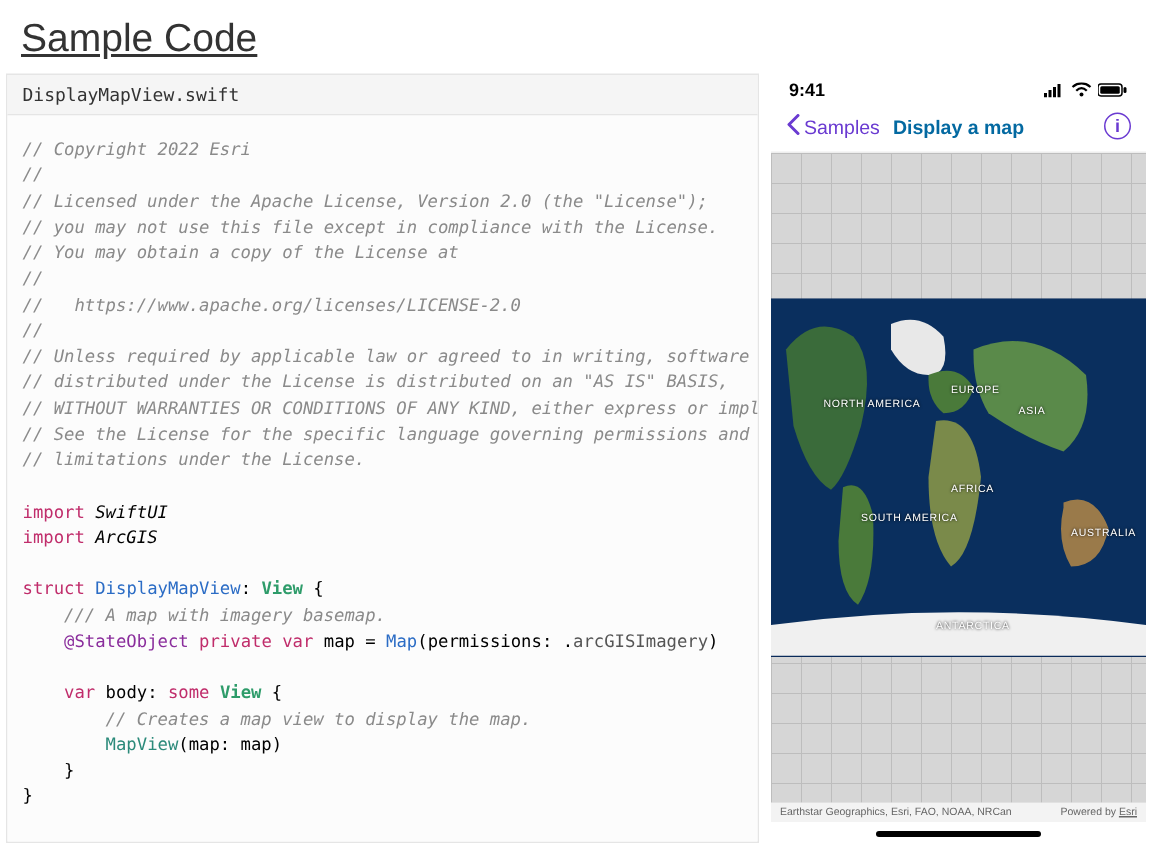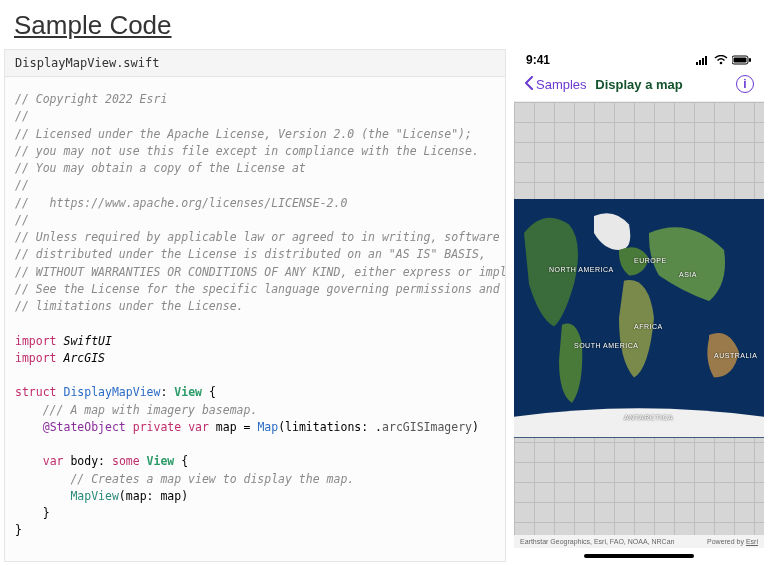--- a/index.html
+++ b/index.html
@@ -90,21 +90,21 @@
   .nav-back {
     display: flex;
     align-items: center;
     gap: 2px;
     color: #6a3ad1;
     font-size: 13px;
   }
   .nav-title {
     font-size: 13px;
     font-weight: 600;
-    color: #14532d;
+    color: #0369a1;
     position: absolute;
     left: 50%;
     transform: translateX(-50%);
   }
   .nav-info {
     color: #6a3ad1;
     width: 18px; height: 18px;
     border: 1.5px solid #6a3ad1;
     border-radius: 50%;
     display: flex; align-items: center; justify-content: center;
@@ -193,21 +193,21 @@
         <div class="code-line"><span class="c-comment">// distributed under the License is distributed on an "AS IS" BASIS,</span></div>
         <div class="code-line"><span class="c-comment">// WITHOUT WARRANTIES OR CONDITIONS OF ANY KIND, either express or implied.</span></div>
         <div class="code-line"><span class="c-comment">// See the License for the specific language governing permissions and</span></div>
         <div class="code-line"><span class="c-comment">// limitations under the License.</span></div>
         <div class="code-line">&nbsp;</div>
         <div class="code-line"><span class="c-keyword">import</span><span class="c-import"> SwiftUI</span></div>
         <div class="code-line"><span class="c-keyword">import</span><span class="c-import"> ArcGIS</span></div>
         <div class="code-line">&nbsp;</div>
         <div class="code-line"><span class="c-keyword">struct</span><span> </span><span class="c-type">DisplayMapView</span><span>: </span><span class="c-prop">View</span><span> {</span></div>
         <div class="code-line"><span class="c-comment">    /// A map with imagery basemap.</span></div>
-        <div class="code-line"><span>    </span><span class="c-attr">@StateObject</span><span> </span><span class="c-keyword">private</span><span> </span><span class="c-keyword">var</span><span> map = </span><span class="c-type">Map</span><span>(limitations: .</span><span class="c-enum">arcGISImagery</span><span>)</span></div>
+        <div class="code-line"><span>    </span><span class="c-attr">@StateObject</span><span> </span><span class="c-keyword">private</span><span> </span><span class="c-keyword">var</span><span> map = </span><span class="c-type">Map</span><span>(permissions: .</span><span class="c-enum">arcGISImagery</span><span>)</span></div>
         <div class="code-line">&nbsp;</div>
         <div class="code-line"><span>    </span><span class="c-keyword">var</span><span> body: </span><span class="c-keyword">some</span><span> </span><span class="c-prop">View</span><span> {</span></div>
         <div class="code-line"><span class="c-comment">        // Creates a map view to display the map.</span></div>
         <div class="code-line"><span>        </span><span class="c-func">MapView</span><span>(map: map)</span></div>
         <div class="code-line"><span>    }</span></div>
         <div class="code-line"><span>}</span></div>
       </div>
   </div>
 
   <div class="device-panel">

